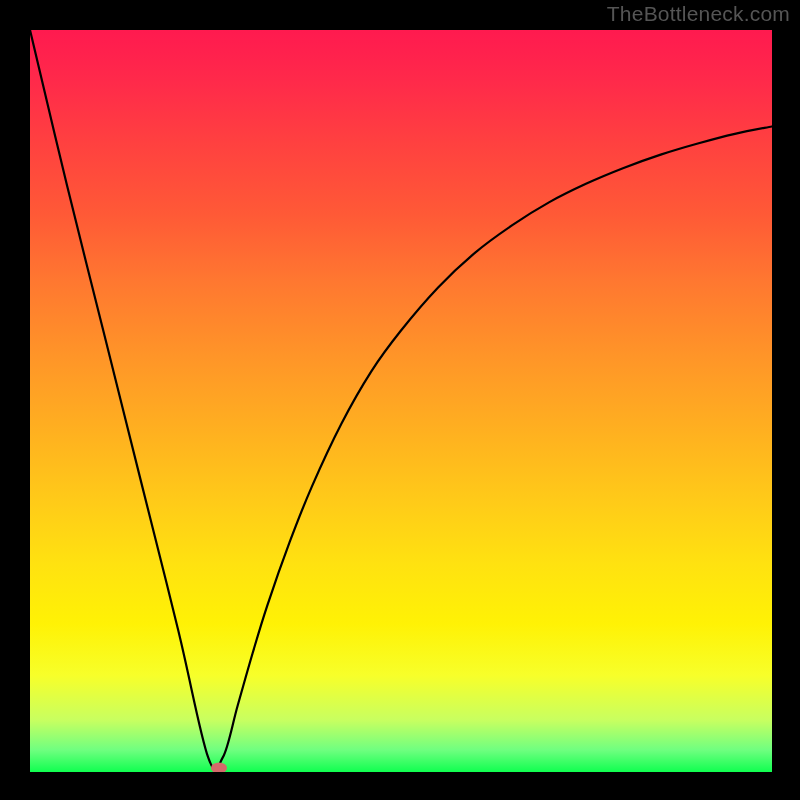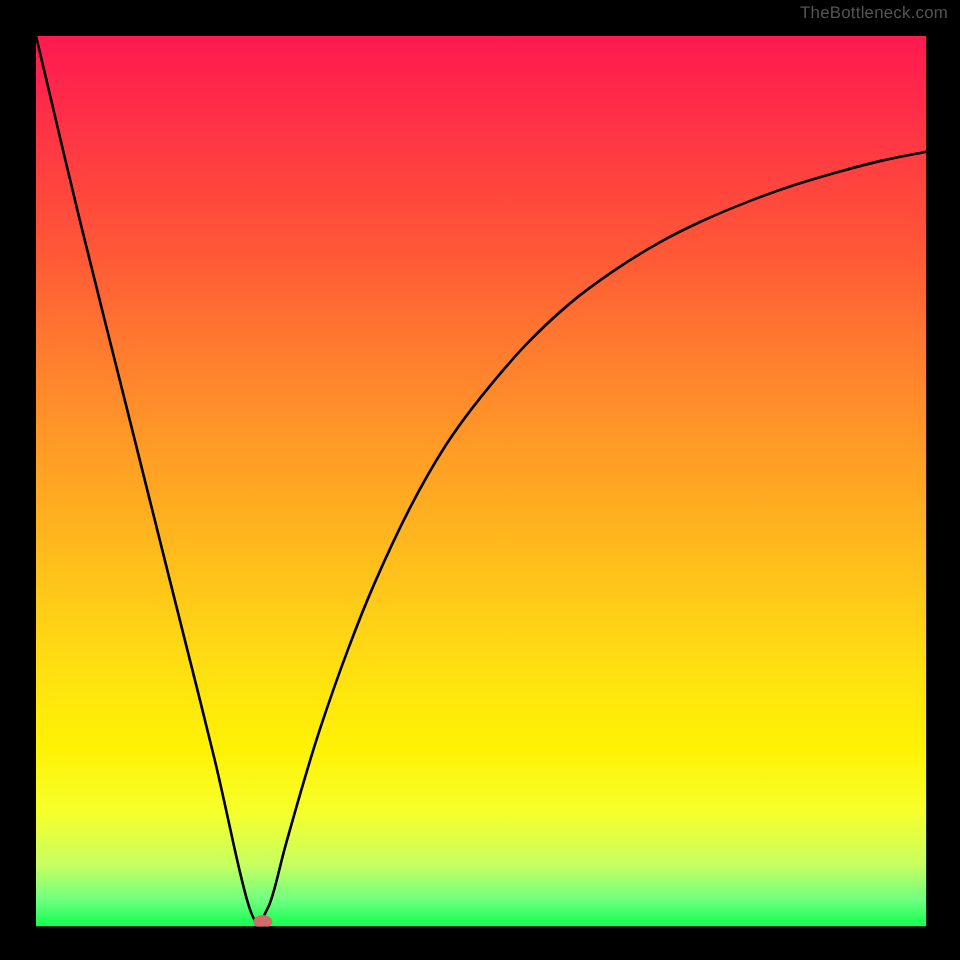--- a/index.html
+++ b/index.html
@@ -17,21 +17,21 @@
     left: 0;
     width: 800px;
     height: 800px;
     background: #000;
   }
   .watermark {
     position: absolute;
     top: 2px;
     right: 10px;
     color: #555;
-    font-size: 14px;
+    font-size: 21px;
     font-weight: 500;
     letter-spacing: 0.2px;
     z-index: 10;
   }
   .plot-area {
     position: absolute;
     top: 30px;
     left: 30px;
     width: 742px;
     height: 742px;

